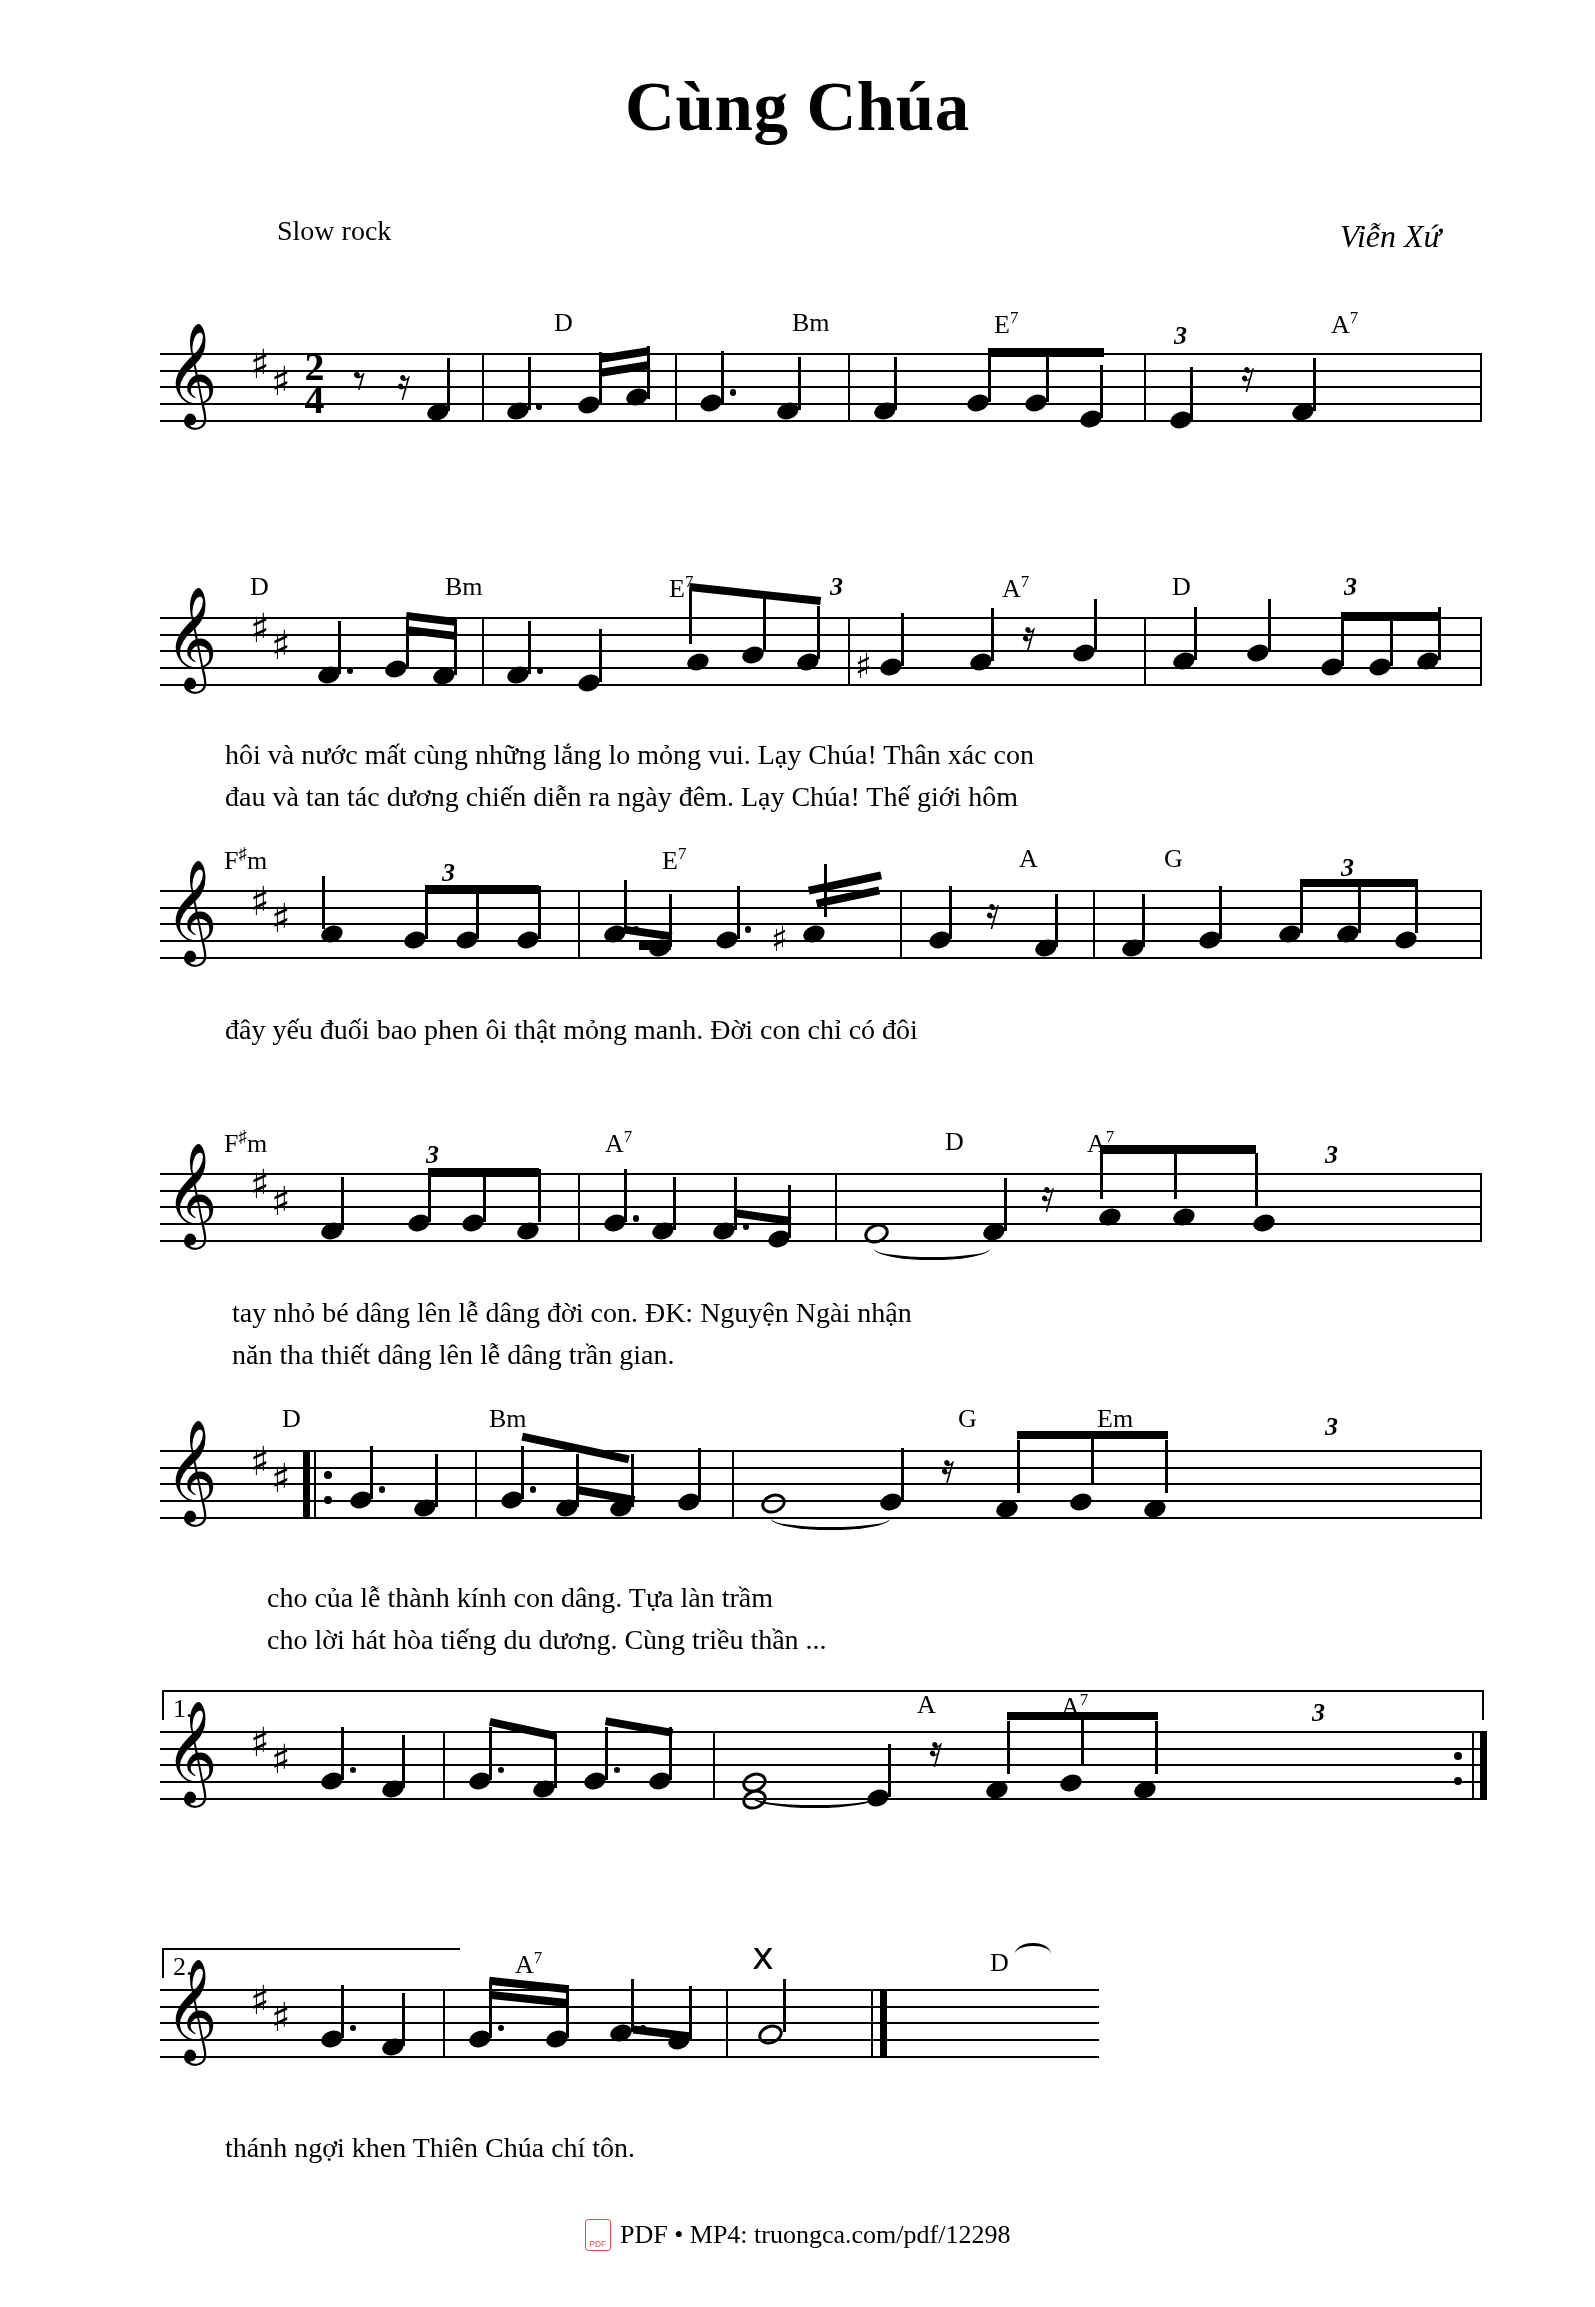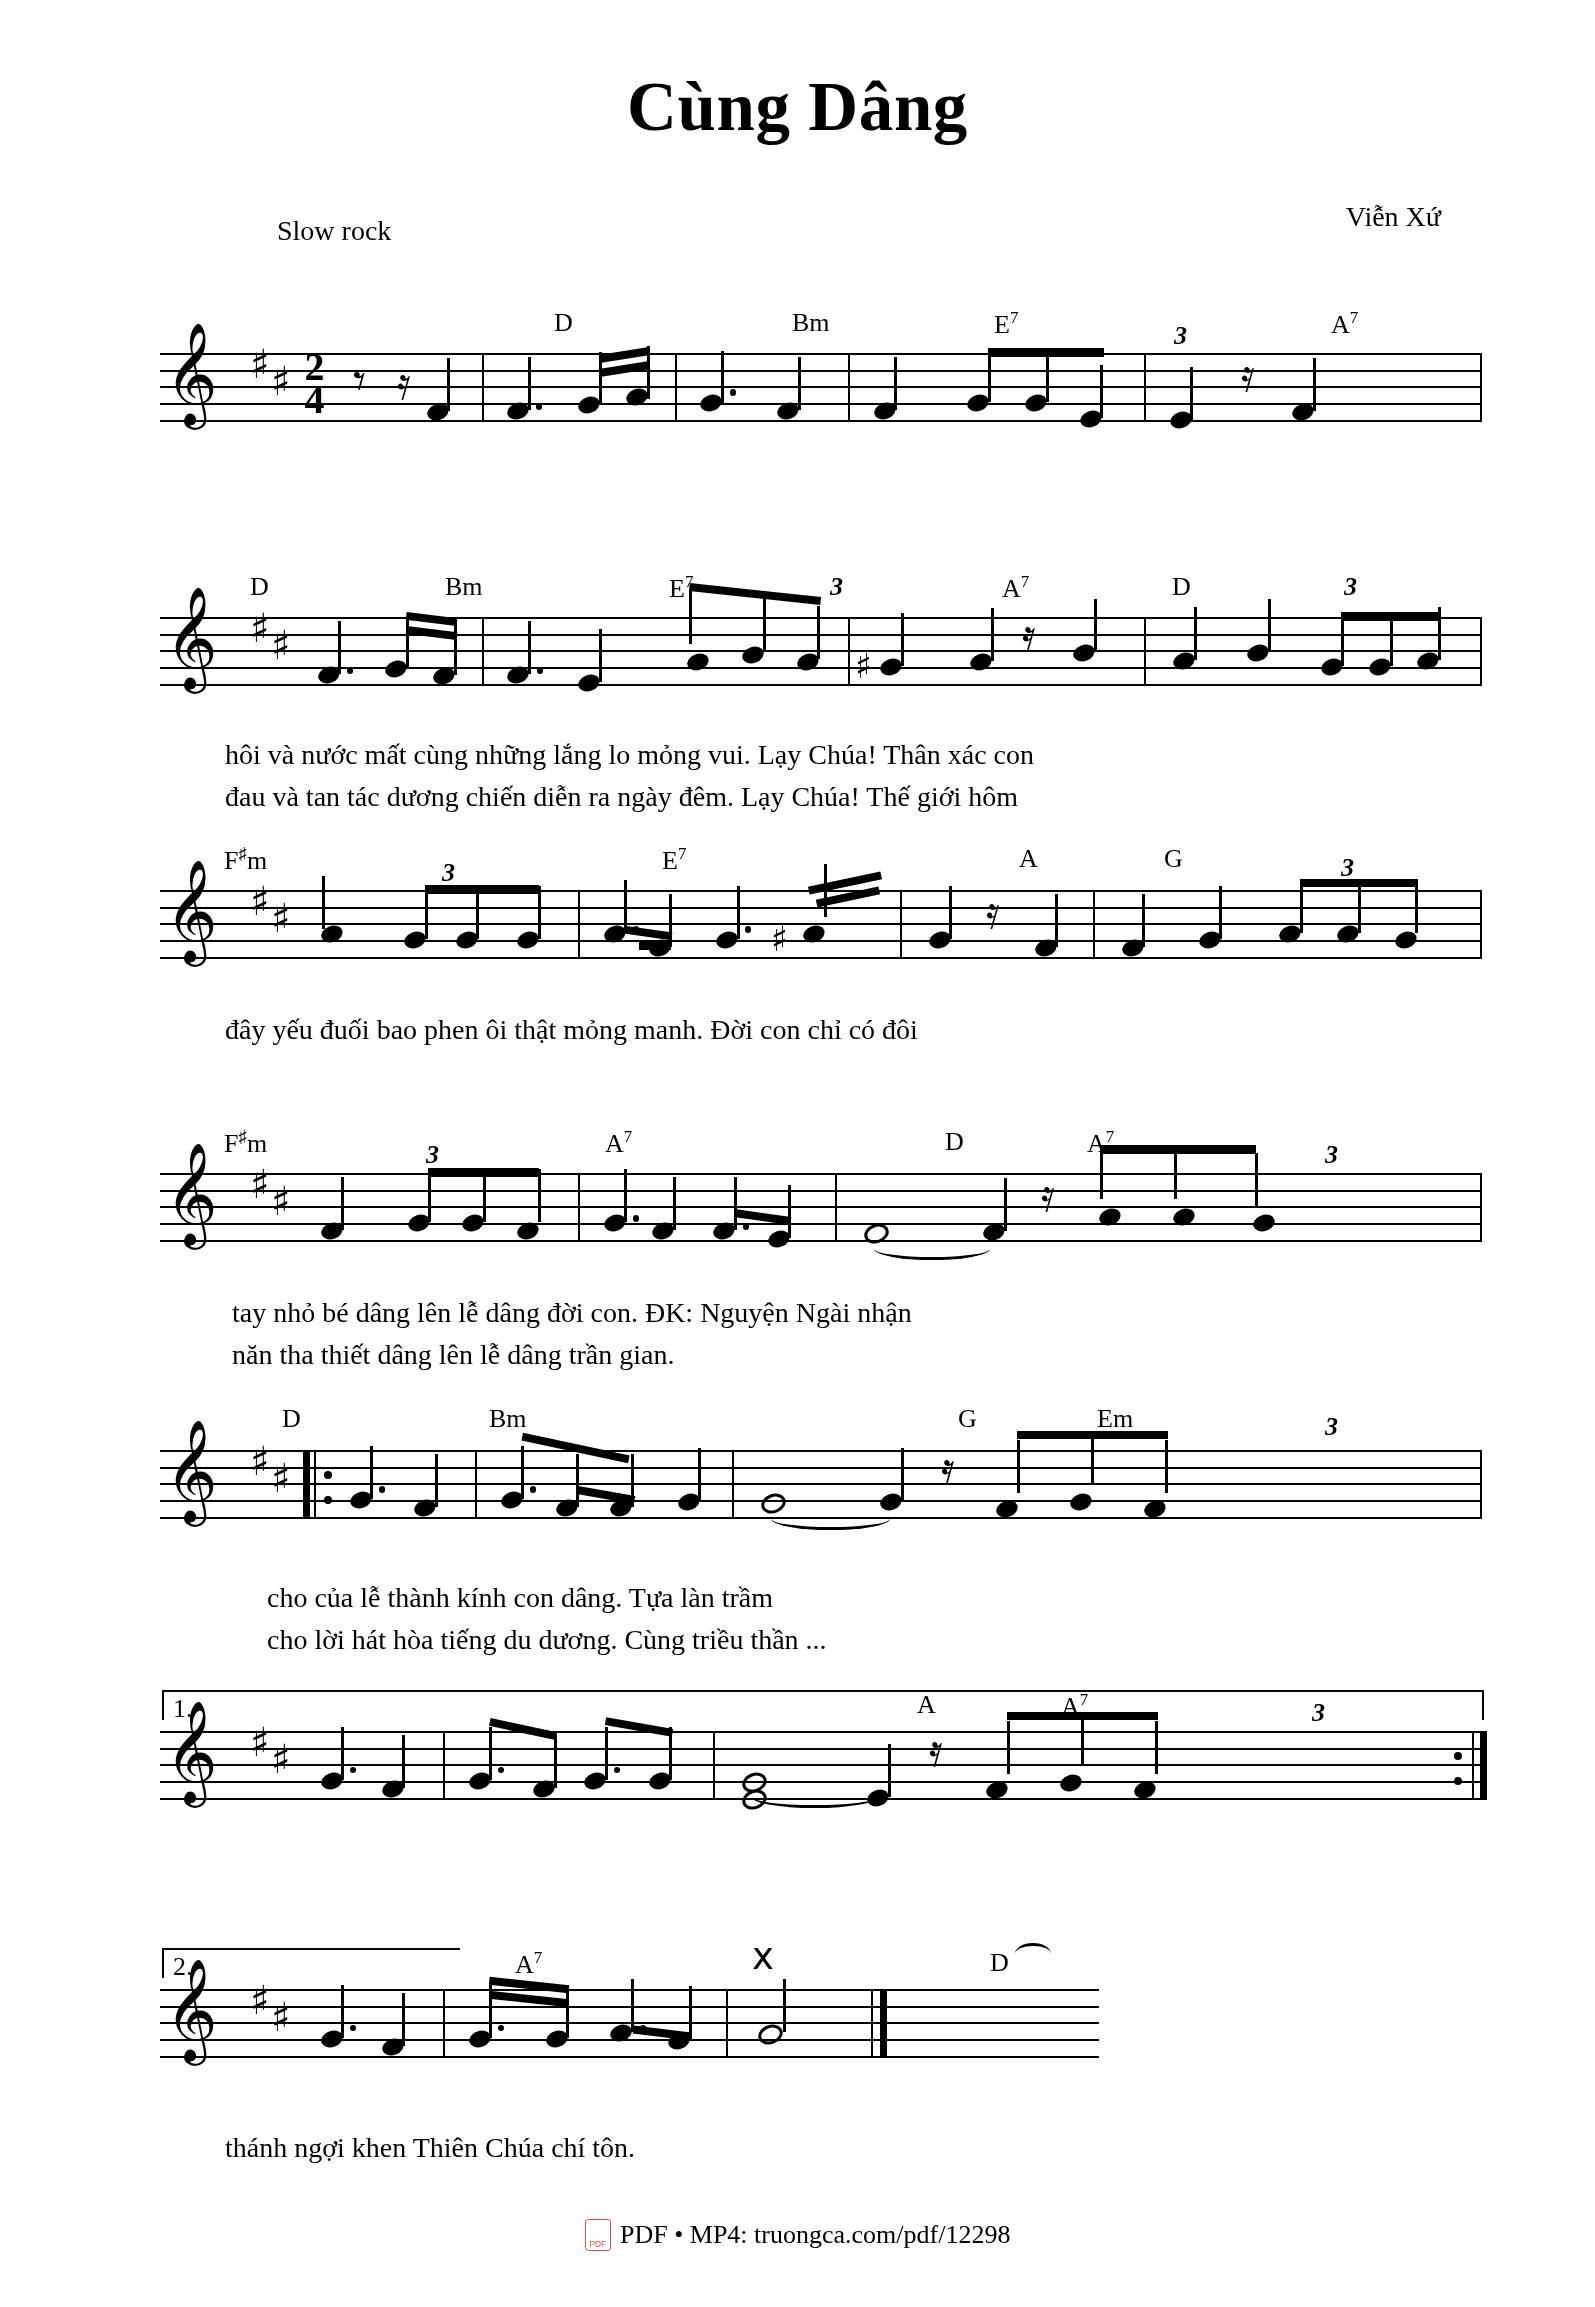--- a/index.html
+++ b/index.html
@@ -30,22 +30,23 @@
   }
   .tempo{
     position:absolute;
     left:277px;
     top:215px;
     font-size:28px;
   }
   .composer{
     position:absolute;
     right:154px;
-    top:201px;
-    font-size:28px;
+    top:218px;
+    font-size:32px;
+    font-style:italic;
   }
   
   .system{
     position:absolute;
     left:0;
     width:1595px;
   }
   .staff{
     position:absolute;
     left:160px;
@@ -212,21 +213,21 @@
     color:#d9534f;
     font-family:"Liberation Sans", sans-serif;
     text-align:center;
   }
 </style>
 </head>
 <body>
 
 <div class="page">
 
-  <div class="title">Cùng Dâng</div>
+  <div class="title">Cùng Chúa</div>
   <div class="tempo">Slow rock</div>
   <div class="composer">Viễn Xứ</div>
 
   <div class="system" style="top:334px;height:225px;">
     <div class="staff" style="top:19.3px;">
       <div class="line"></div>
       <div class="line"></div>
       <div class="line"></div>
       <div class="line"></div>
       <div class="line"></div>

